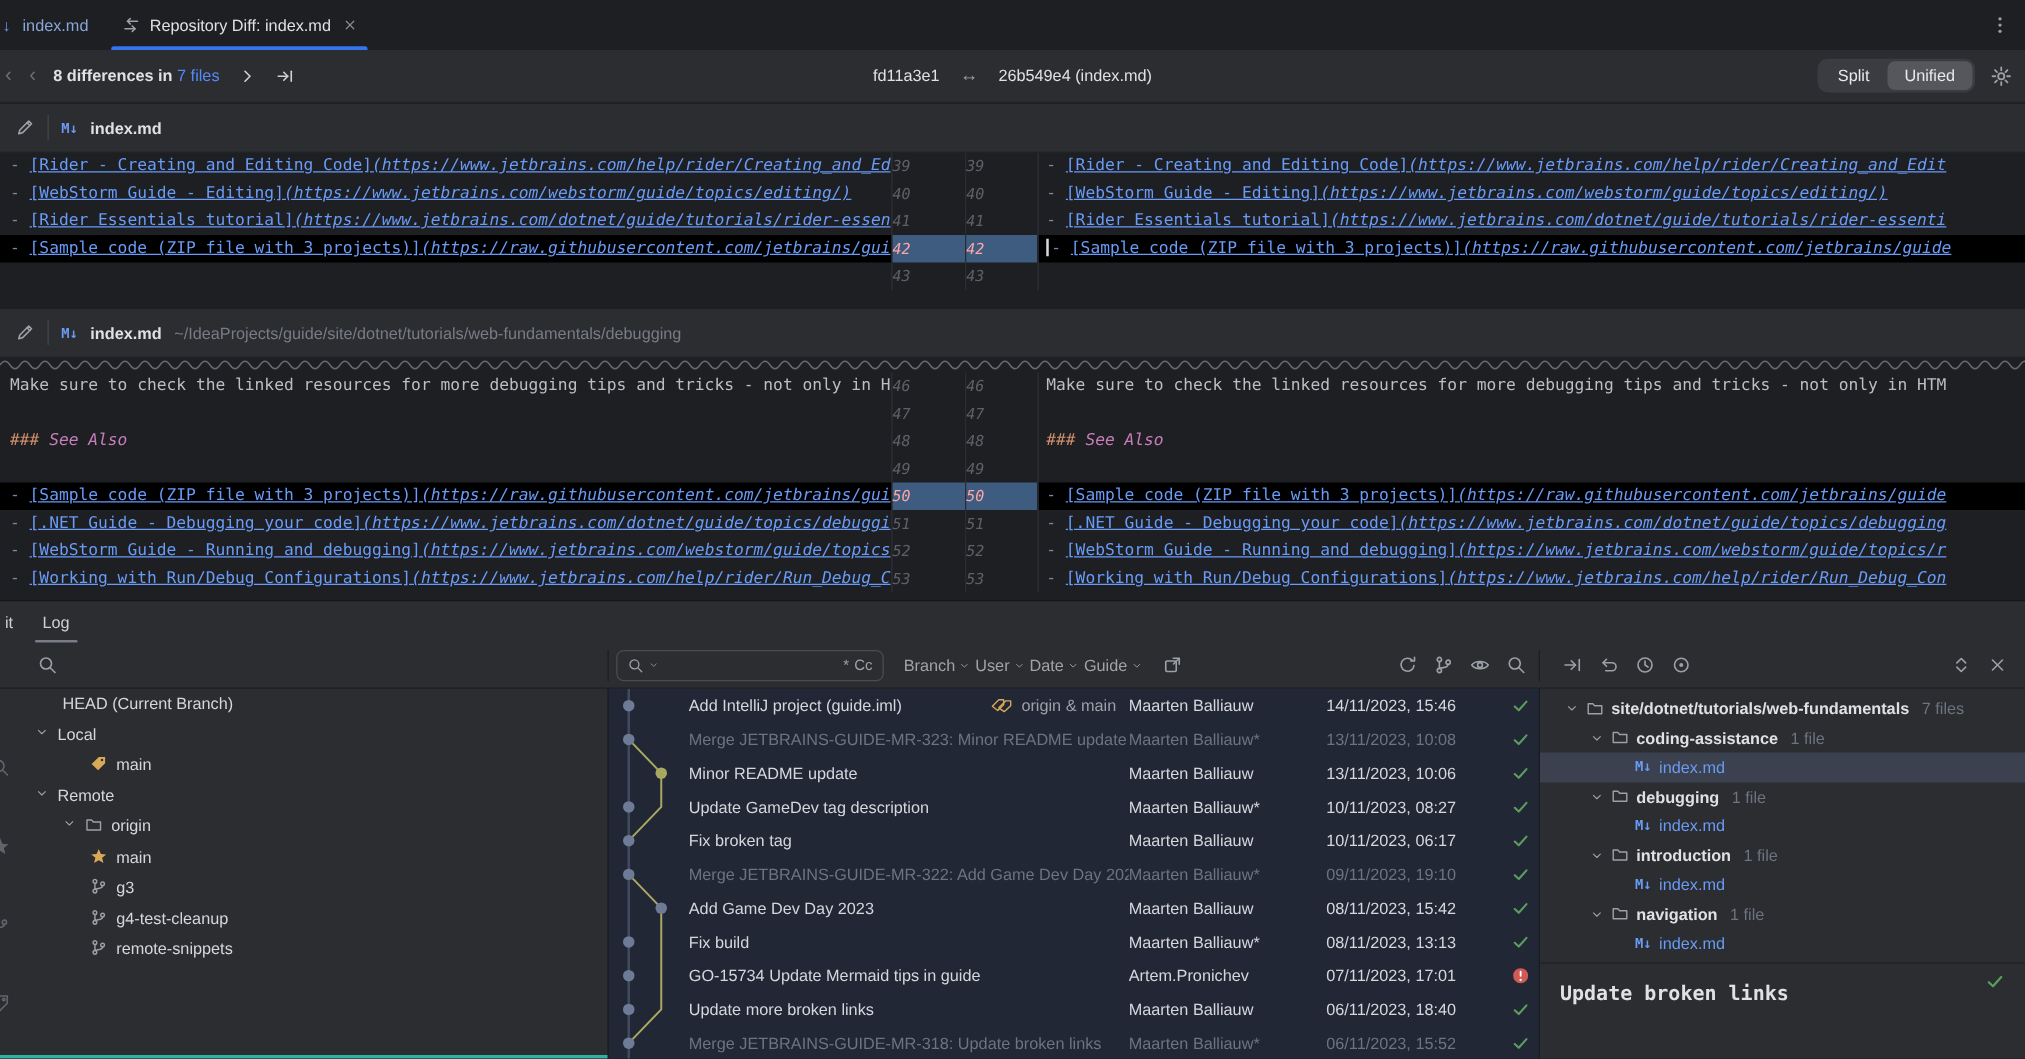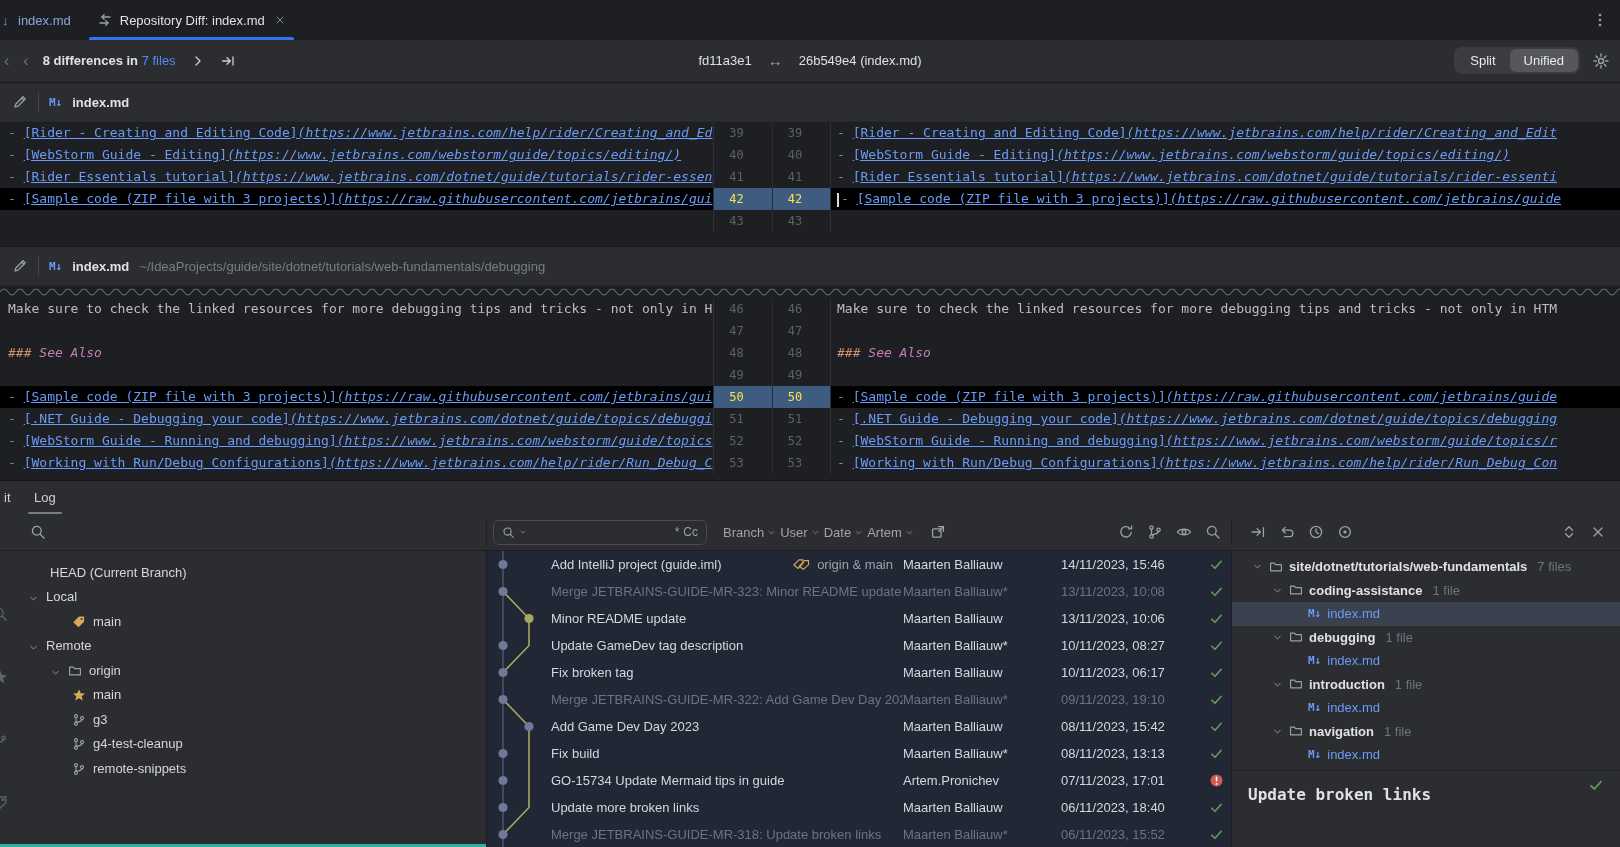--- a/index.html
+++ b/index.html
@@ -41,25 +41,25 @@
   .fname{font-weight:700;color:#dfe1e5;}
   .fpath{color:#787c85;}
   .pencil{color:#9da0a8;}
 
   
   .diffblock{position:absolute;left:0;right:0;background:#1e1f22;font-family:"DejaVu Sans Mono",monospace;
              font-size:13px;overflow:hidden;}
   .drow{display:flex;height:22px;line-height:22px;white-space:pre;}
   .dleft{width:714px;flex:none;overflow:hidden;padding-left:8px;border-right:1px solid #2f3136;}
   .dgut{width:116px;flex:none;display:flex;font-size:12px;color:#5d6167;}
-  .dgut .n{width:58px;text-align:center;padding-right:13px;}
+  .dgut .n{width:58px;text-align:left;padding-right:13px;font-style:italic;}
   .dgut .n + .n{border-left:1px solid #2a2c30;}
   .dright{flex:1;overflow:hidden;padding-left:6px;border-left:1px solid #2f3136;}
   .drow.hl .dleft,.drow.hl .dright{background:#000000;}
-  .drow.hl .dgut{background:#3d5c80;color:#fde047;}
+  .drow.hl .dgut{background:#3d5c80;color:#fca5a5;}
   .mrk{color:#7a88a5;}
   .lnk{color:#699bf7;text-decoration:underline;}
   .url{font-style:italic;}
   .ptext{color:#bcbec4;}
   .hash{color:#cf8e6d;font-style:italic;}
   .htitle{color:#c77dbb;font-style:italic;}
   .frow-fold{height:12px;overflow:hidden;}
   .caret{display:inline-block;width:2px;height:14px;background:#d5d7dd;margin-right:2px;vertical-align:middle;}
 
   
@@ -77,21 +77,21 @@
              padding:0 8px;gap:4px;color:#9da0a8;}
   .searchbox .grow{flex:1;}
   .sb-cc{font-size:12px;color:#9da0a8;}
   .filters{display:flex;gap:4px;color:#a3a3a3;align-items:center;}
   .filter{display:flex;align-items:center;gap:3px;}
   .logicons{margin-left:auto;display:flex;gap:13px;color:#9da0a8;align-items:center;}
   .tz-tree .spacer{flex:1;}
 
   .bmain{flex:1;display:flex;min-height:0;}
   .branches{width:486px;flex:none;position:relative;padding-top:4px;overflow:hidden;}
-  .brrow{height:24.5px;display:flex;align-items:flex-end;gap:7px;color:#d5d7dd;}
+  .brrow{height:24.5px;display:flex;align-items:flex-start;gap:7px;color:#d5d7dd;}
   .lstrip{position:absolute;left:-8px;top:55px;display:flex;flex-direction:column;gap:47px;color:#60646c;}
   .teal{position:absolute;left:0;bottom:0;width:486px;height:3px;background:#2fb3a0;z-index:6;}
 
   .commits{width:746px;flex:none;position:relative;background:#212734;overflow:hidden;
            border-left:1px solid #1a1c20;border-right:1px solid #1a1c20;}
   .graphsvg{position:absolute;left:0;top:0;}
   .crow{height:27px;display:flex;align-items:center;padding-left:64px;color:#d5d7dd;position:relative;}
   .crow.dim .cmsg,.crow.dim .cauthor,.crow.dim .cdate{color:#6d7380;}
   .cmsg{flex:1;min-width:0;overflow:hidden;white-space:nowrap;display:flex;align-items:center;}
   .cdeco{margin-left:auto;display:flex;align-items:center;gap:5px;color:#9da0a8;padding-right:10px;}
@@ -339,21 +339,21 @@
             </span>
             <span class="filter">
               <span>Date</span>
               <span class="ic" style="color:#9da0a8">
                 <svg viewBox="0 0 16 16" width="9" height="9" fill="none" stroke="currentColor" stroke-width="1.3" stroke-linecap="round" stroke-linejoin="round">
                   <polyline points="4 6.2 8 10.2 12 6.2"></polyline>
                 </svg>
               </span>
             </span>
             <span class="filter">
-              <span>Artem</span>
+              <span>Guide</span>
               <span class="ic" style="color:#9da0a8">
                 <svg viewBox="0 0 16 16" width="9" height="9" fill="none" stroke="currentColor" stroke-width="1.3" stroke-linecap="round" stroke-linejoin="round">
                   <polyline points="4 6.2 8 10.2 12 6.2"></polyline>
                 </svg>
               </span>
             </span>
           </div>
         <span class="ic" style="color:#9da0a8">
             <svg viewBox="0 0 16 16" width="16" height="16" fill="none" stroke="currentColor" stroke-width="1.3" stroke-linecap="round" stroke-linejoin="round">
               <rect x="2.6" y="4.8" width="8.4" height="8.4" rx="1"></rect>

